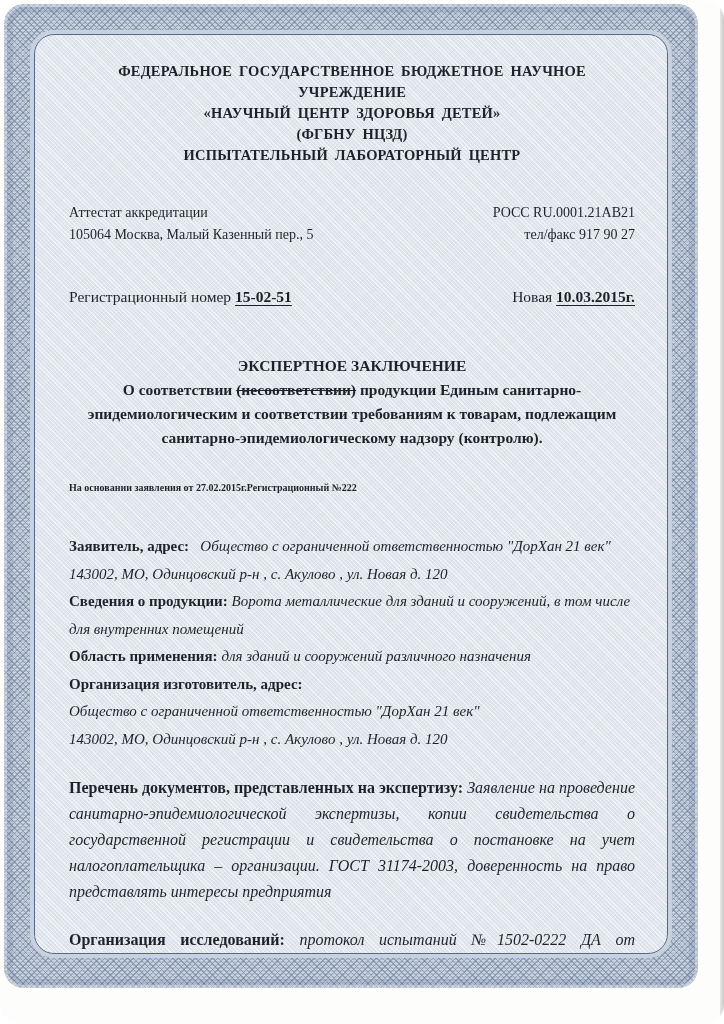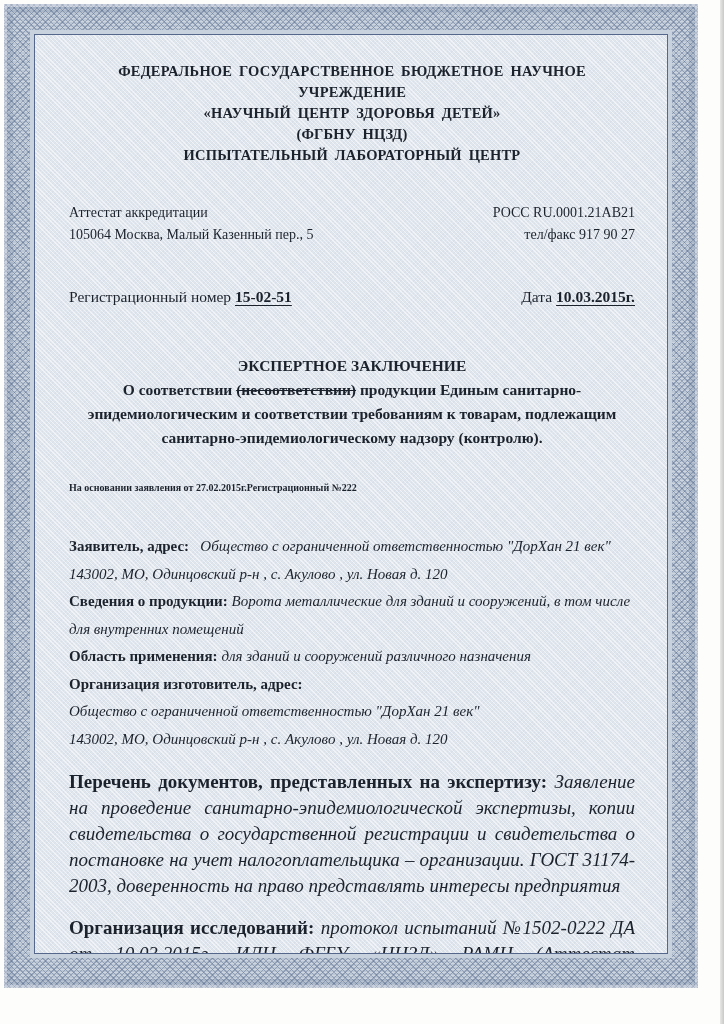--- a/index.html
+++ b/index.html
@@ -1,15 +1,15 @@
 <!DOCTYPE html>
 <html><head>
 <meta charset="utf-8">
 <style>
-  * { margin:0; padding:0; box-sizing:border-box; }
+  * { margin:0; padding:0; box-sizing:border-box;border-radius:20px; }
   html,body { background:#ffffff; }
   body { font-family:"Liberation Serif", serif; color:#1c222c; }
 
   .scan {
     position:relative;
     width:724px; height:1024px;
     background:#fdfdfc;
     padding:4px 26px 36px 4px;
   }
   .scan::after { 
@@ -54,21 +54,21 @@
   .strike { text-decoration:line-through; }
 
   .basis-row { display:flex; justify-content:flex-start; margin-top:32px; font-weight:bold; font-size:10px; }
 
   .fields { margin-top:40px; font-size:15px; }
   .fields p { line-height:27.5px; margin:0; }
   .lbl { font-weight:bold; font-style:normal; }
   .val { font-style:italic; }
   .gap-s { margin-top:2px; }
 
-  .para { font-size:19px; line-height:26px; text-align:justify; margin-top:16px; }
+  .para { font-size:16px; line-height:26px; text-align:justify; margin-top:22px; }
   .para .val { font-style:italic; }
 </style>
 </head>
 <body>
 
 <div class="scan">
   <div class="frame">
     <div class="paper">
 
       <div class="hdr">
@@ -84,21 +84,21 @@
           <div>105064 Москва,  Малый Казенный пер., 5</div>
         </div>
         <div class="accred-right">
           <div>РОСС RU.0001.21АВ21</div>
           <div>тел/факс 917 90 27</div>
         </div>
       </div>
 
       <div class="reg-row">
         <div><span>Регистрационный номер </span><span class="u">15-02-51</span></div>
-        <div><span>Дата  </span><span class="u">10.03.2015г.</span></div>
+        <div><span>Новая  </span><span class="u">10.03.2015г.</span></div>
       </div>
 
       <div class="title-block">
         <div>ЭКСПЕРТНОЕ ЗАКЛЮЧЕНИЕ</div>
         <div><span>О соответствии </span><span class="strike">(несоответствии)</span><span> продукции Единым санитарно-</span></div>
         <div>эпидемиологическим и соответствии требованиям к товарам, подлежащим</div>
         <div>санитарно-эпидемиологическому надзору (контролю).</div>
       </div>
 
       <div class="basis-row">

